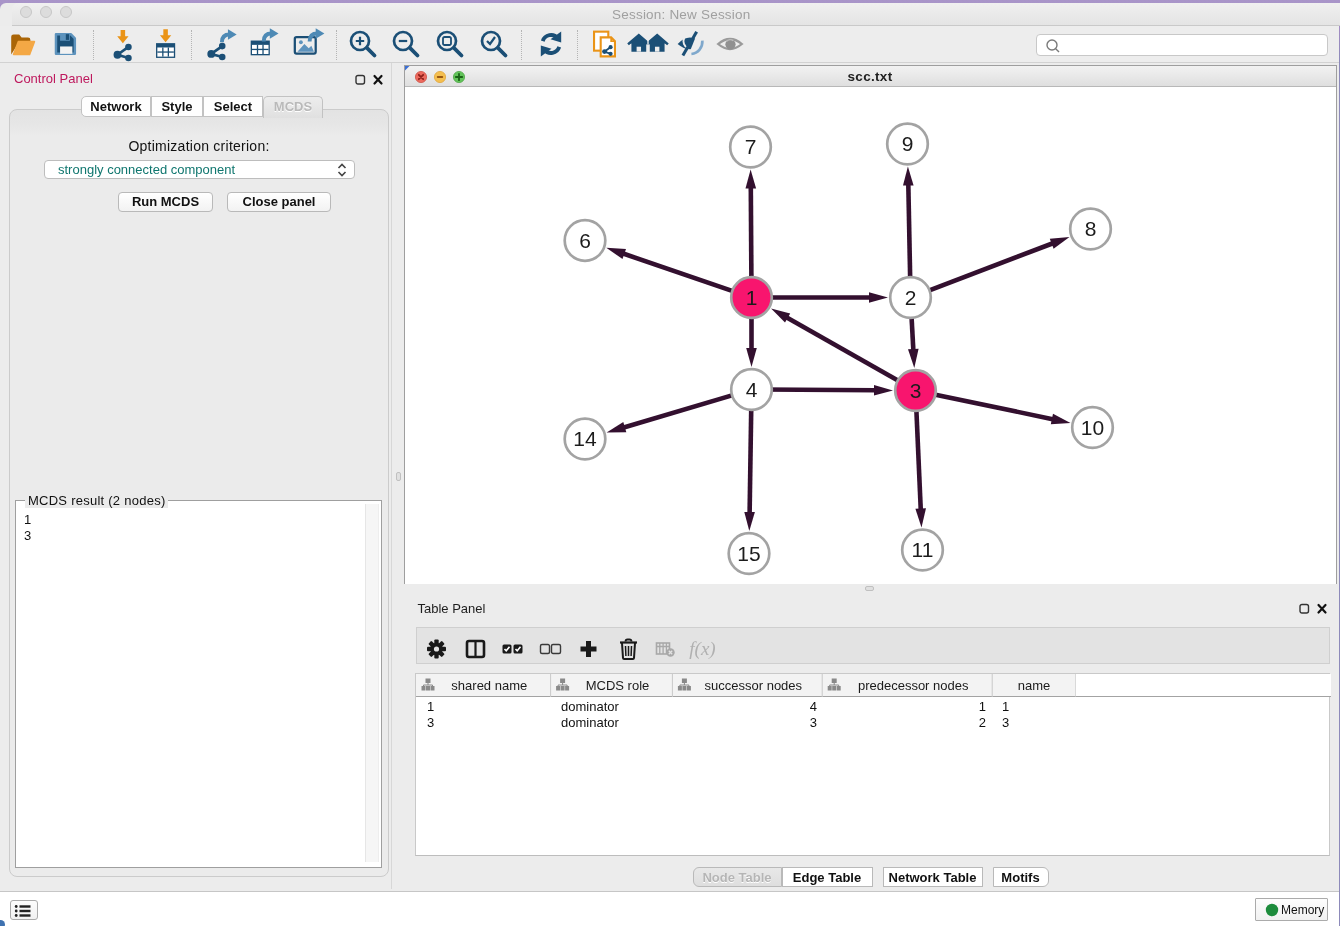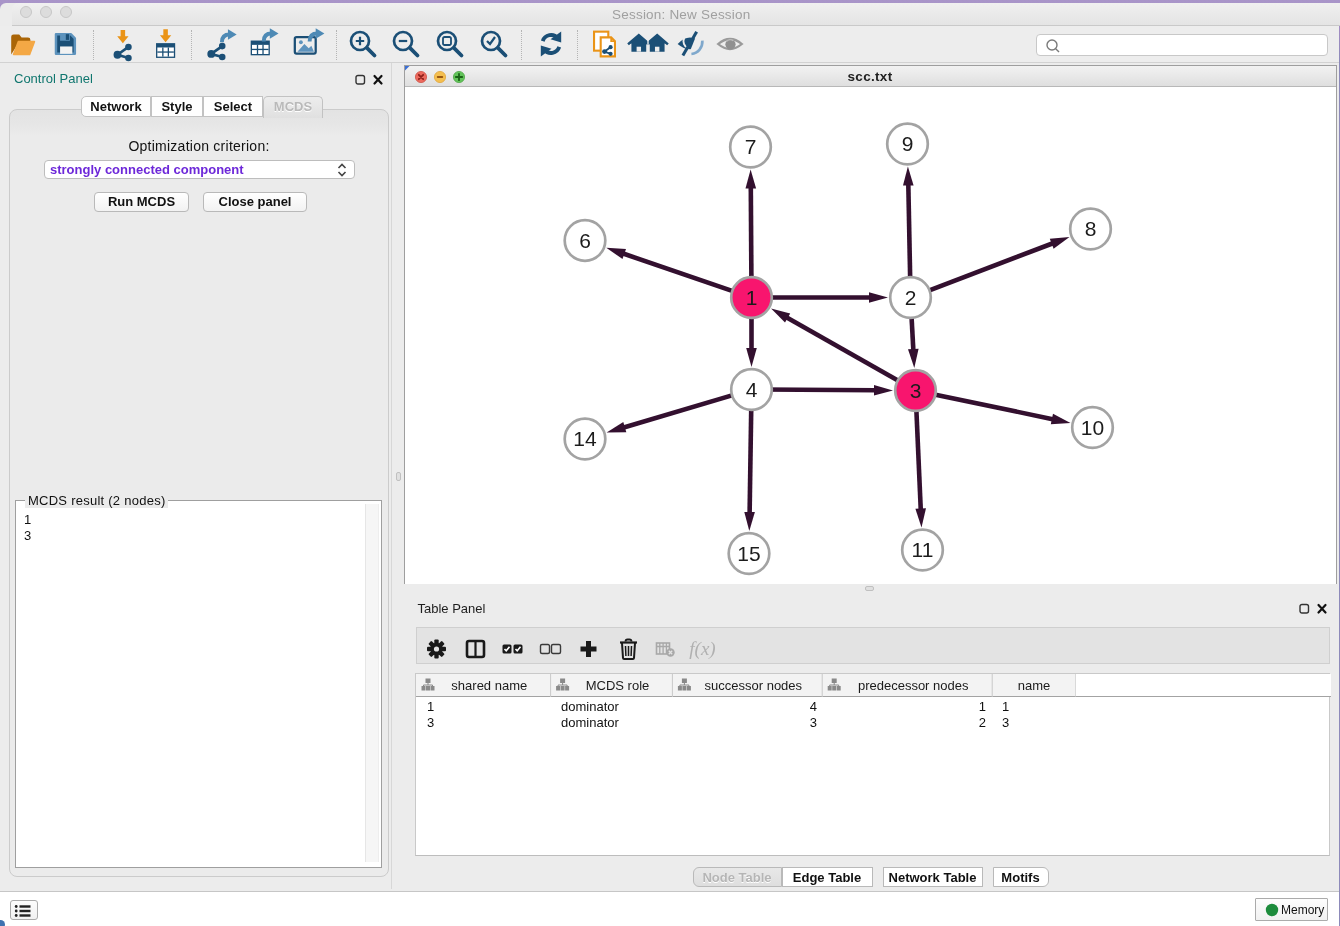--- a/index.html
+++ b/index.html
@@ -7,26 +7,26 @@
 body { will-change:transform; background:linear-gradient(180deg,#a995c9 0%, #a18cc2 30px, #8d8aba 60px, #8d8aba 100%); font-family:"Liberation Sans", sans-serif; position:relative; }
 .window { position:absolute; left:0; top:3px; width:1338.5px; height:923px; background:#ececec; border-radius:6px 6px 0 5px; }
 .titlebar { position:absolute; left:12px; top:0; width:100%; height:23px; background:linear-gradient(180deg,#f0f0f0,#e4e4e4); border-radius:6px 6px 0 0; border-bottom:1px solid #c9c9c9; }
 .tl { position:absolute; top:2.5px; width:12px; height:12px; border-radius:50%; background:#dcdcdc; border:1px solid #c7c7c7; }
 .title-text { position:absolute; top:4px; width:100%; text-align:center; font-size:13.5px; letter-spacing:0.2px; color:#a0a0a0; }
 .toolbar { position:absolute; left:0; top:23px; width:100%; height:37px; background:#ededed; border-bottom:1px solid #d2d2d2; }
 .tbsep { position:absolute; top:4px; height:30px; width:0; border-left:1px dotted #b5b5b5; }
 .searchbox { position:absolute; left:1036px; top:8px; width:292px; height:22px; background:#fff; border:1px solid #c8c8c8; border-radius:4px; }
 
 .cpanel { position:absolute; left:0; top:60px; width:392px; height:826px; background:#ececec; border-right:1px solid #d7d7d7; }
-.cp-title { position:absolute; left:14px; top:8px; font-size:13px; color:#0f766e; }
+.cp-title { position:absolute; left:14px; top:8px; font-size:13px; color:#be185d; }
 .cp-content { position:absolute; left:9px; top:46px; width:380px; height:768px; border:1px solid #cbcbcb; border-radius:8px; background:linear-gradient(180deg,#e3e3e3 0px,#e6e6e6 14px,#ebebeb 26px,#ebebeb 100%); }
 .tabseg { position:absolute; top:33px; height:21px; background:#fefefe; border:1px solid #c2c2c2; font-size:13px; font-weight:bold; color:#111; text-align:center; line-height:19px; }
 .opt-label { position:absolute; left:0; top:29px; width:100%; text-align:center; font-size:14px; letter-spacing:0.25px; color:#111; }
-.opt-select { position:absolute; left:35px; top:51px; width:311px; height:19px; background:#fff; border:1px solid #bdbdbd; border-radius:4px; font-size:13px; color:#6d28d9; line-height:17px; padding-left:5px;font-weight:bold; }
-.btn { position:absolute; top:83px; height:20px; background:linear-gradient(180deg,#ffffff,#f2f2f2); border:1px solid #b9b9b9; border-radius:4px; font-size:13px; font-weight:bold; color:#111; text-align:center; line-height:18px; }
+.opt-select { position:absolute; left:35px; top:51px; width:311px; height:19px; background:#fff; border:1px solid #bdbdbd; border-radius:4px; font-size:13px; color:#0f766e; line-height:17px; padding-left:13px; }
+.btn { position:absolute; top:83px; height:20px; background:linear-gradient(180deg,#ffffff,#f2f2f2); border:1px solid #b9b9b9; border-radius:4px; font-size:13px; font-weight:bold; color:#111; text-align:center; line-height:18px;margin-left:24px; }
 .fieldset { position:absolute; left:6px; top:391px; width:367px; height:368px; background:#ffffff; border:1px solid #9f9f9f; }
 .fs-label { position:absolute; left:9px; top:-8px; background:#ebebeb; padding:0 3px; font-size:13px; letter-spacing:0.25px; color:#111; }
 .fs-scroll { position:absolute; right:2.5px; top:3px; width:14px; height:358px; background:#f6f6f6; border-left:1px solid #e6e6e6; border-right:1px solid #eee; }
 
 .netframe { position:absolute; left:403.5px; top:61.5px; width:933px; height:519.5px; border:1px solid #9e9e9e; background:#fff; }
 .net-titlebar { position:absolute; left:0; top:0; width:100%; height:21px; background:linear-gradient(180deg,#f2f2f2,#dfdfdf); border-bottom:1px solid #b8b8b8; }
 .net-title { position:absolute; top:3px; width:100%; text-align:center; font-size:13.5px; letter-spacing:0.3px; font-weight:bold; color:#222; }
 .canvas { position:absolute; left:0; top:22px; width:931px; height:496.5px; background:#fff; }
 
 .hsplit-dimple { position:absolute; left:865px; top:582.5px; width:9px; height:5px; background:#e0e0e0; border:1px solid #c0c0c0; border-radius:2px; }

